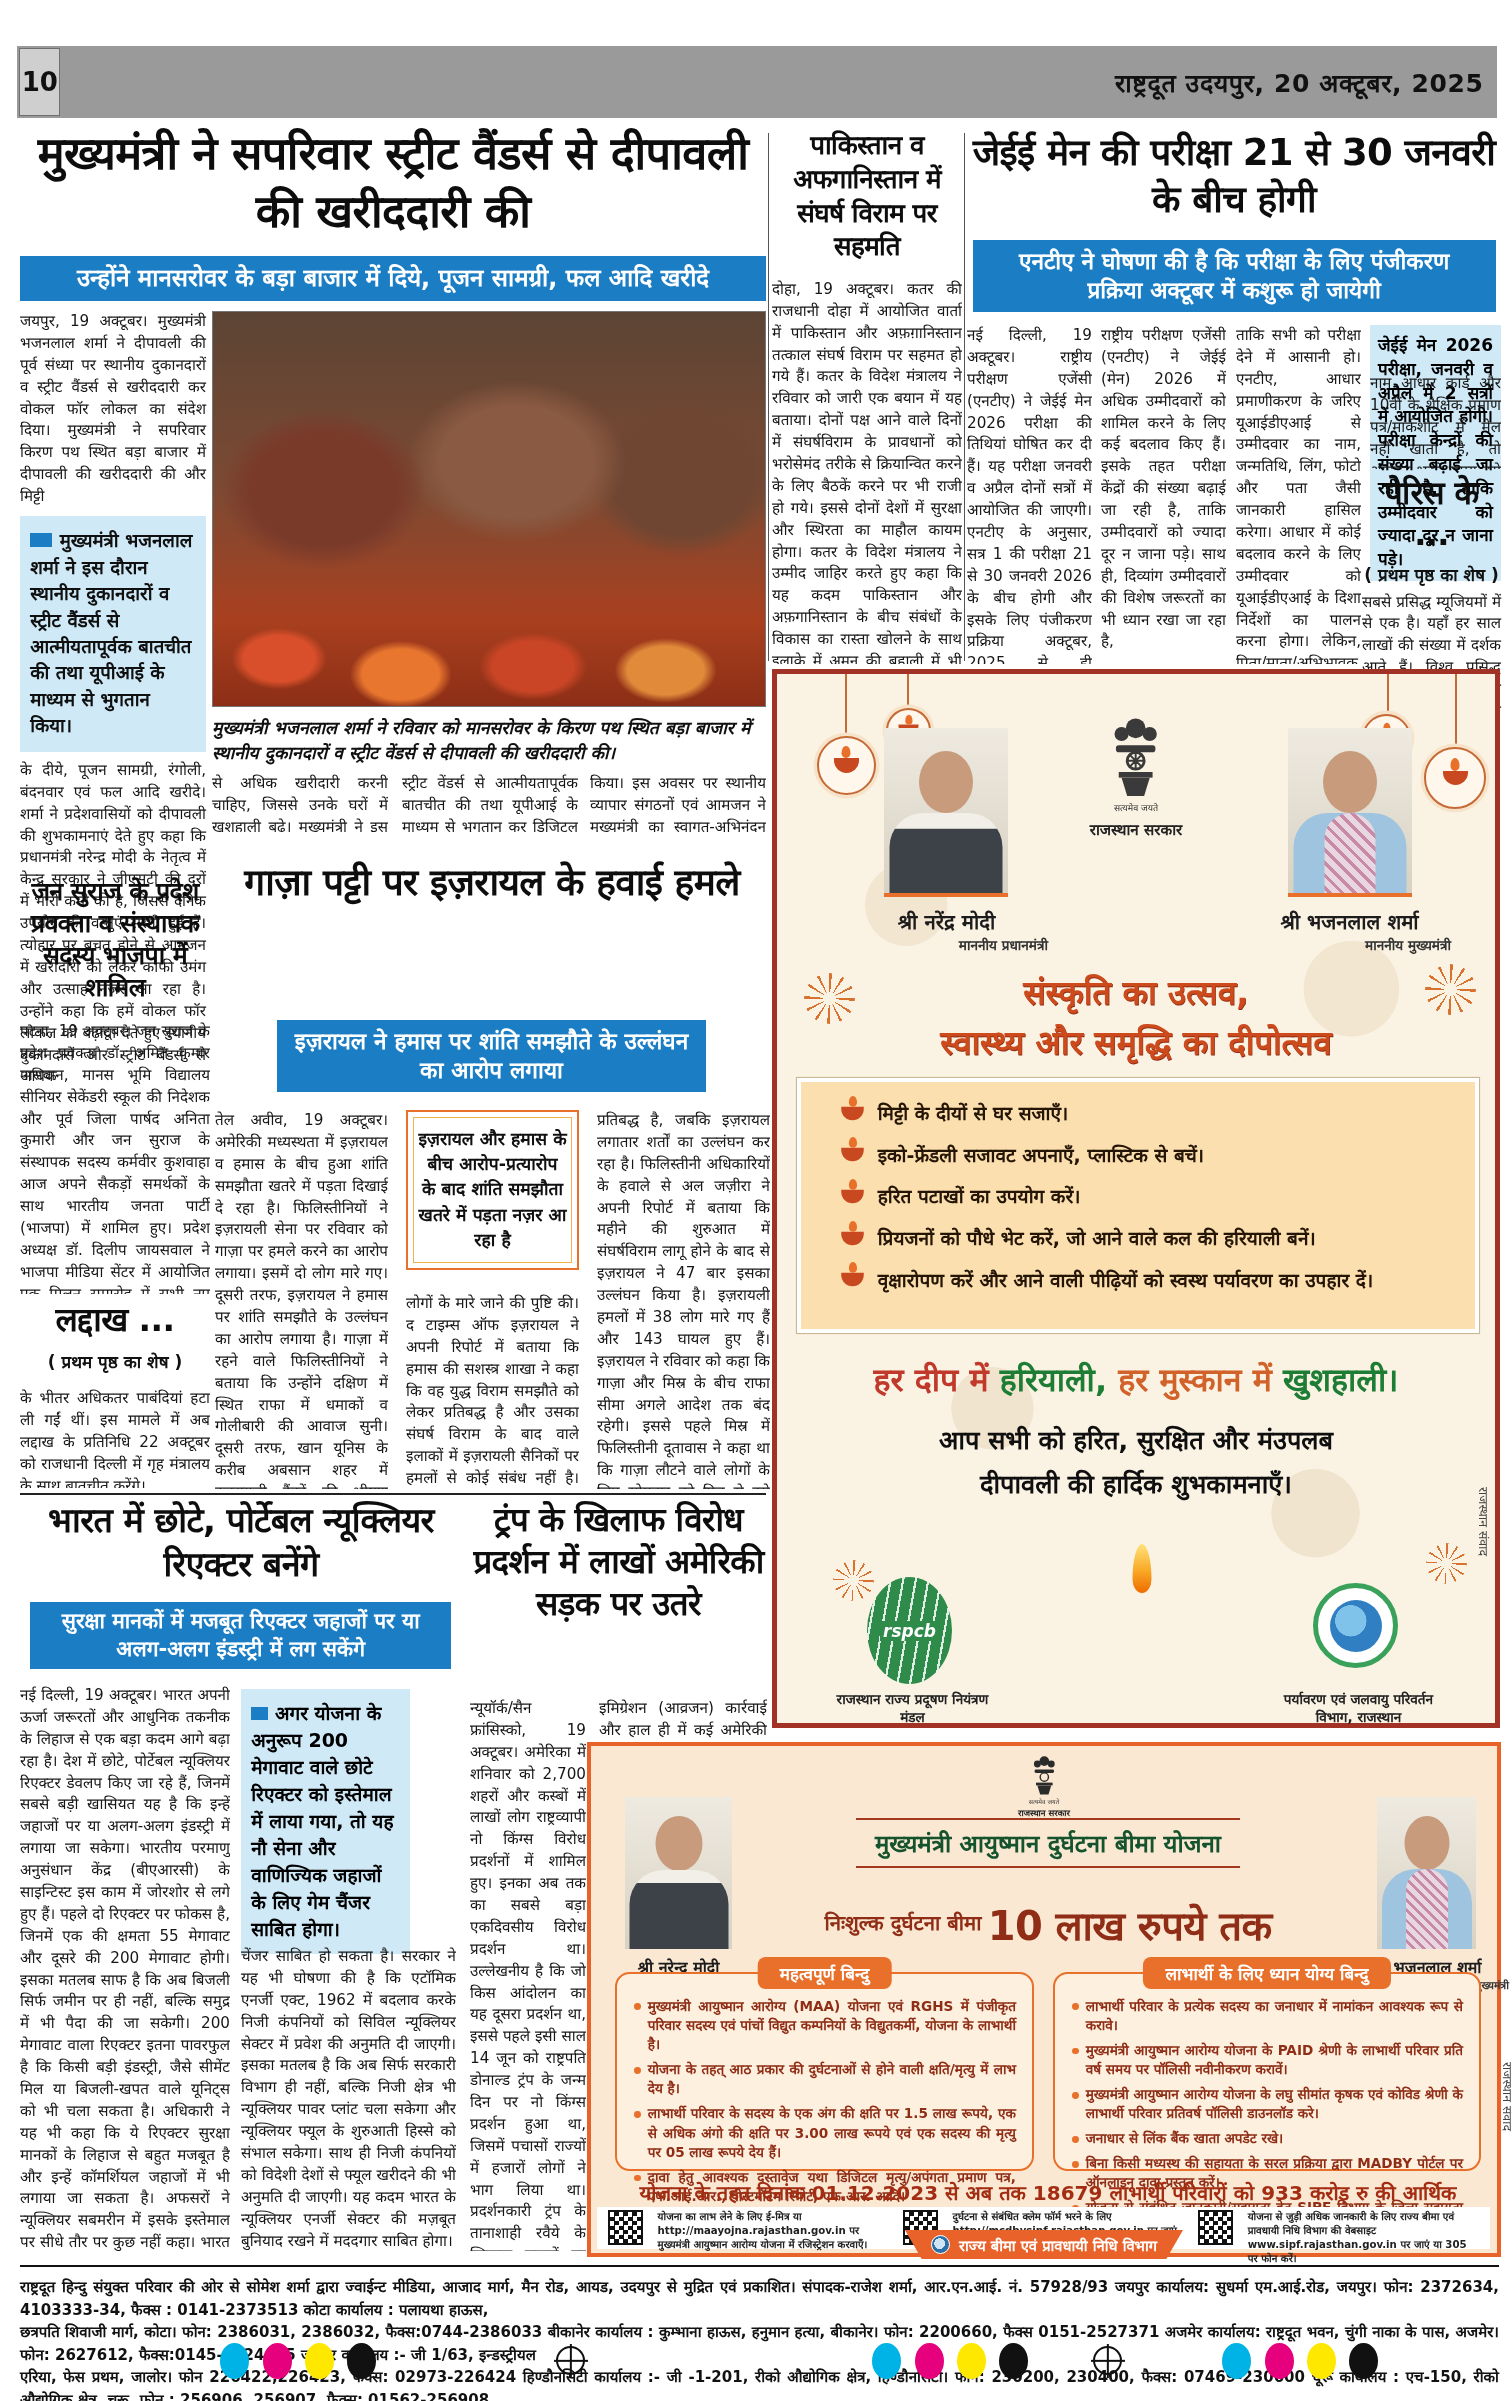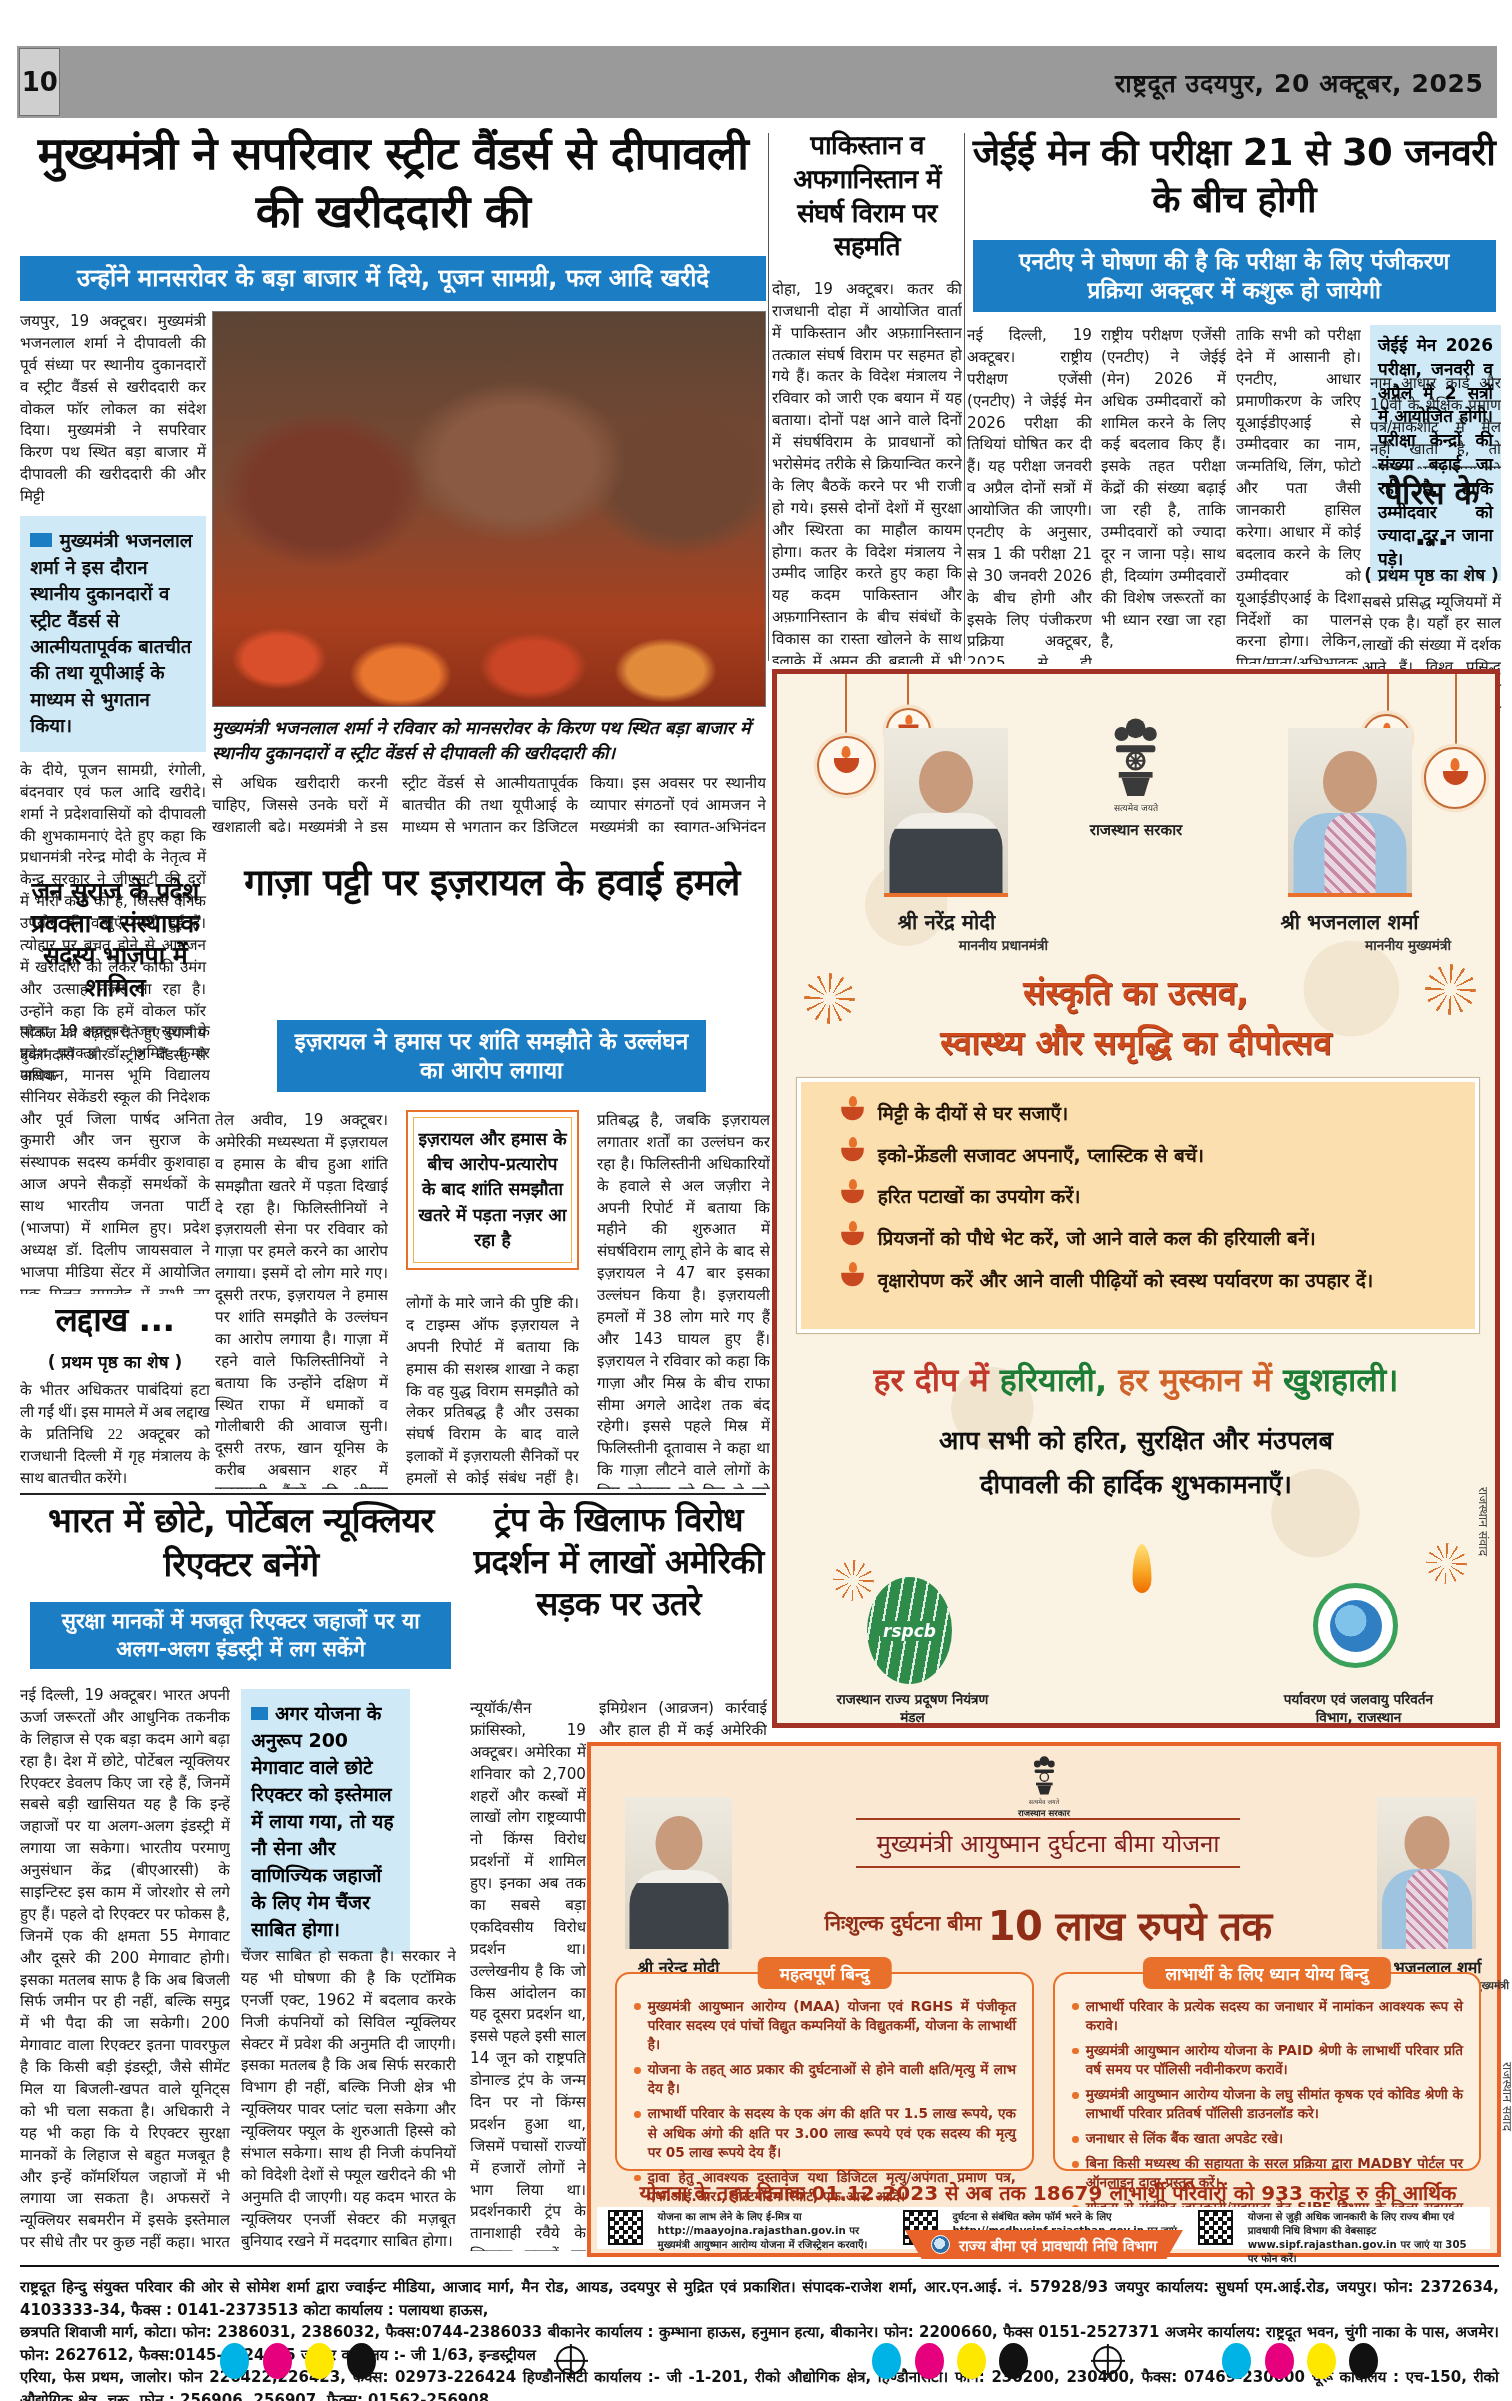--- a/index.html
+++ b/index.html
@@ -56,21 +56,21 @@
   .st-paris .note { margin-top:8px; }
   .st-paris .bodytxt { margin-top:5.6px; }
 
   
   .st-jansuraj { position:absolute; left:20px; top:842px; width:190px; height:452px; overflow:hidden; }
   .st-jansuraj .headline { font-size:25px; margin-top:34px; }
   .st-jansuraj .bodytxt { margin-top:17px; }
   .st-ladakh { position:absolute; left:20px; top:1299px; width:190px; height:189px; overflow:hidden; }
   .st-ladakh .headline { font-size:33px; }
   .st-ladakh .note { margin-top:9px; }
-  .st-ladakh .bodytxt { margin-top:6px;font-family:Liberation Serif, serif; }
+  .st-ladakh .bodytxt { margin-top:15px; }
 
   .st-gaza { position:absolute; left:215px; top:847px; width:554px; height:644px; }
   .st-gaza .headline { font-size:37px; margin-top:12.4px; }
   .st-gaza .subbar { position:absolute; left:62px; top:173px; width:429px; height:72px; font-size:22.6px; padding:0 9px; }
   .gz-col { position:absolute; top:263px; width:173px; height:379px; overflow:hidden; }
   .pullq-orange { position:absolute; left:191px; top:263px; width:173px; background:#fff; border:2.8px solid #e8702a; outline:1.7px solid #f4b24a; outline-offset:-8px; padding:14.7px 10.2px; font-size:17.5px; font-weight:bold; text-align:center; line-height:1.45; color:#101010; }
 
   
   .st-nuc { position:absolute; left:20px; top:1499px; width:442px; height:762px; }
   .st-nuc .headline { font-size:34px; }
@@ -128,21 +128,21 @@
         background:radial-gradient(34px 45px at 50% 55%, #d98a3a 0 40%, transparent 60%), linear-gradient(180deg,#b0522a 0%,#94men 0,#8a3a1f 70%,#6e2c16 100%); }
   .ad1-side, .ad2-side { position:absolute; font-size:12.4px; color:#444; writing-mode:vertical-rl; }
 
   
   .ad2 { position:absolute; left:587px; top:1742px; width:914px; height:515px; background:#fbe8d2; border:4.5px solid #e8622a; }
   .ad2 .emblem { position:absolute; left:50%; top:8px; transform:translateX(-50%); }
   .ad2 .emblem .gov { font-size:8.5px; margin-top:1.1px; }
   .ad2 .emblem .motto { font-size:6.2px; margin-top:0.6px; }
   .ad2-title-wrap { position:absolute; left:265px; top:72px; width:384px; text-align:center; }
   .ad2-rule { height:1.7px; background:#a33b20; }
-  .ad2-title { font-size:24px; font-weight:normal; color:#7f1d1d; padding:6.8px 0; }
+  .ad2-title { font-size:24px; font-weight:bold; color:#14532d; padding:6.8px 0; }
   .ad2-sub { position:absolute; left:203px; top:151px; width:508px; text-align:center; color:#8f2d16; font-weight:bold; }
   .ad2-sub .lbl { font-size:20.3px; vertical-align:10.2px; }
   .ad2-sub .amt { font-size:40px; letter-spacing:-0.6px; }
   .ad2-box { position:absolute; top:226px; height:199px; background:#fdf0de; border:2.8px solid #e8702a; border-radius:14.7px; padding:22.6px 16px 9px 16px; }
   .ad2-pill { position:absolute; top:-17px; left:50%; transform:translateX(-50%); background:#e8702a; color:#fff; font-size:17px; font-weight:bold; padding:4.5px 22.6px; border-radius:8px; white-space:nowrap; }
   .ad2-box ul { list-style:none; }
   .ad2-box li { font-size:13.6px; font-weight:bold; color:#8f2d16; line-height:1.42; margin-bottom:5.6px; padding-left:14.7px; position:relative; text-align:justify; }
   .ad2-box li::before { content:""; position:absolute; left:1.1px; top:6.8px; width:6.8px; height:6.8px; border-radius:50%; background:#e8702a; }
   .ad2-banner { position:absolute; left:17px; top:433px; width:880px; text-align:center; font-size:20px; font-weight:bold; color:#a32d12; }
   .ad2-qrstrip { position:absolute; left:5.6px; top:461px; width:893px; height:42px; background:#fff; display:flex; align-items:flex-start; gap:14.7px; padding:3.4px 11.3px; }

